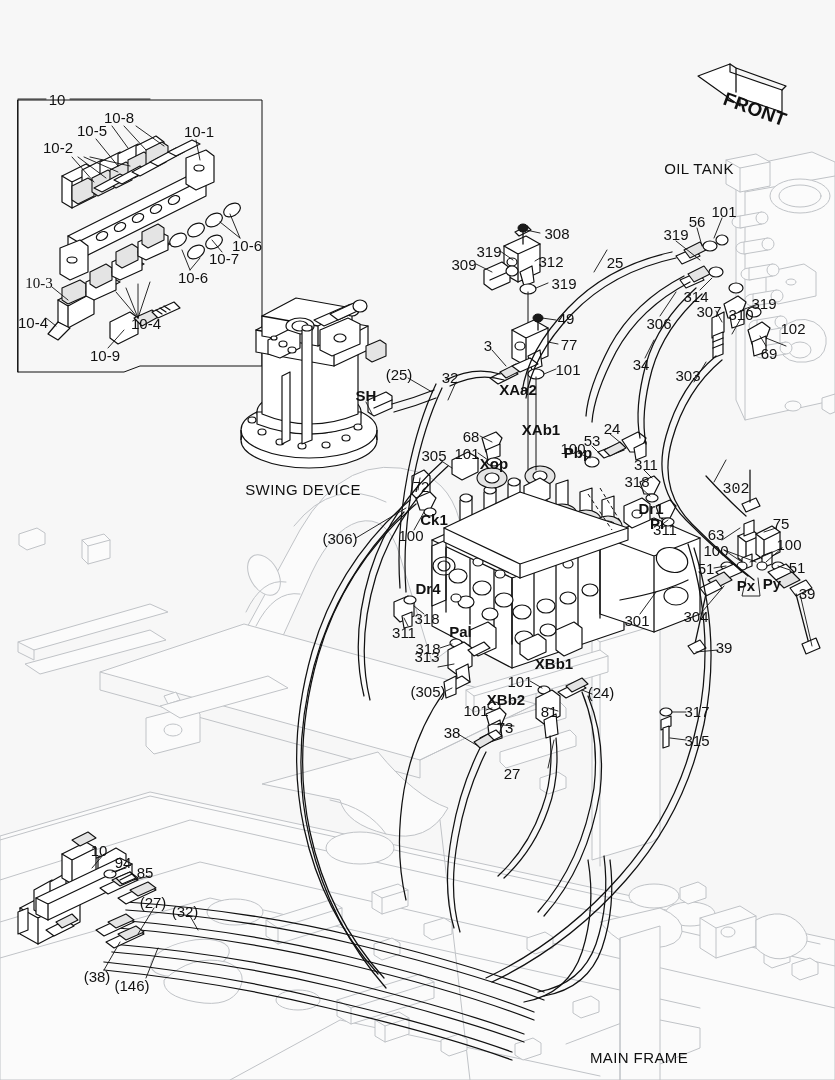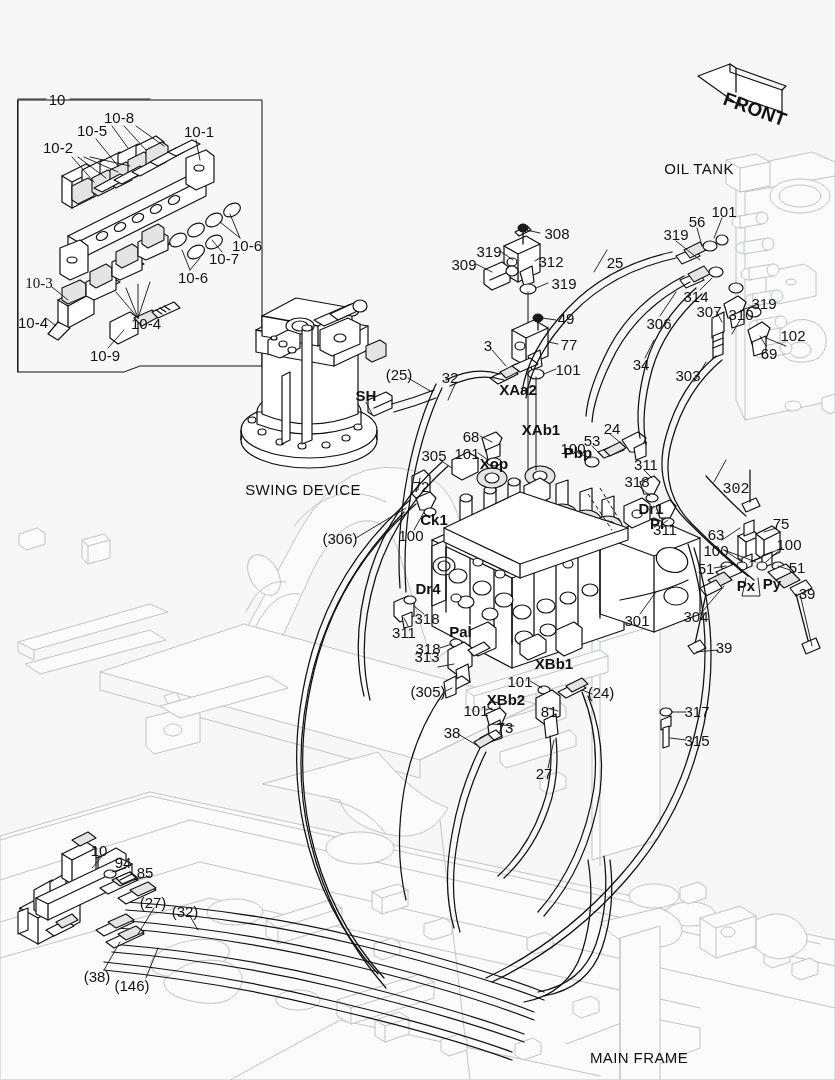--- a/index.html
+++ b/index.html
@@ -749,21 +749,21 @@
       <div class="lbl n" style="left: 564px; top: 283px;">319</div>
       <div class="lbl n" style="left: 615px; top: 243px; margin-top: 19px;">25</div>
       <div class="lbl n" style="left: 676px; top: 234px;">319</div>
       <div class="lbl n" style="left: 697px; top: 221px;">56</div>
       <div class="lbl n" style="left: 724px; top: 211px;">101</div>
       <div class="lbl n" style="left: 696px; top: 296px;">314</div>
       <div class="lbl n" style="left: 709px; top: 311px;">307</div>
       <div class="lbl n" style="left: 741px; top: 314px;">310</div>
       <div class="lbl n" style="left: 764px; top: 303px;">319</div>
       <div class="lbl n" style="left: 769px; top: 353px;">69</div>
-      <div class="lbl n" style="left: 793px; top: 335px;">102</div>
+      <div class="lbl n" style="left: 793px; top: 328px;">102</div>
       <div class="lbl n" style="left: 659px; top: 323px;">306</div>
       <div class="lbl n" style="left: 641px; top: 364px;">34</div>
       <div class="lbl n" style="left: 688px; top: 375px;">303</div>
       <div class="lbl n" style="left: 736px; top: 489px; font-family: Liberation Mono, monospace;">302</div>
       <div class="lbl n" style="left: 566px; top: 318px;">49</div>
       <div class="lbl n" style="left: 569px; top: 344px;">77</div>
       <div class="lbl n" style="left: 488px; top: 345px;">3</div>
       <div class="lbl n" style="left: 568px; top: 369px;">101</div>
       <div class="lbl n" style="left: 450px; top: 377px;">32</div>
       <div class="lbl n" style="left: 399px; top: 374px;">(25)</div>
@@ -783,21 +783,21 @@
       <div class="lbl n" style="left: 404px; top: 632px;">311</div>
       <div class="lbl n" style="left: 428px; top: 648px;">318</div>
       <div class="lbl n" style="left: 427px; top: 656px;">313</div>
       <div class="lbl n" style="left: 428px; top: 691px;">(305)</div>
       <div class="lbl n" style="left: 476px; top: 710px;">101</div>
       <div class="lbl n" style="left: 505px; top: 727px;">73</div>
       <div class="lbl n" style="left: 452px; top: 732px;">38</div>
       <div class="lbl n" style="left: 520px; top: 681px;">101</div>
       <div class="lbl n" style="left: 549px; top: 711px;">81</div>
       <div class="lbl n" style="left: 601px; top: 692px;">(24)</div>
-      <div class="lbl n" style="left: 544px; top: 773px;">27</div>
+      <div class="lbl n" style="left: 512px; top: 773px;">27</div>
       <div class="lbl n" style="left: 697px; top: 711px;">317</div>
       <div class="lbl n" style="left: 697px; top: 740px;">315</div>
       <div class="lbl n" style="left: 637px; top: 620px;">301</div>
       <div class="lbl n" style="left: 696px; top: 616px;">304</div>
       <div class="lbl n" style="left: 716px; top: 534px;">63</div>
       <div class="lbl n" style="left: 716px; top: 550px;">100</div>
       <div class="lbl n" style="left: 706px; top: 568px;">51</div>
       <div class="lbl n" style="left: 781px; top: 523px;">75</div>
       <div class="lbl n" style="left: 789px; top: 544px;">100</div>
       <div class="lbl n" style="left: 797px; top: 567px;">51</div>

